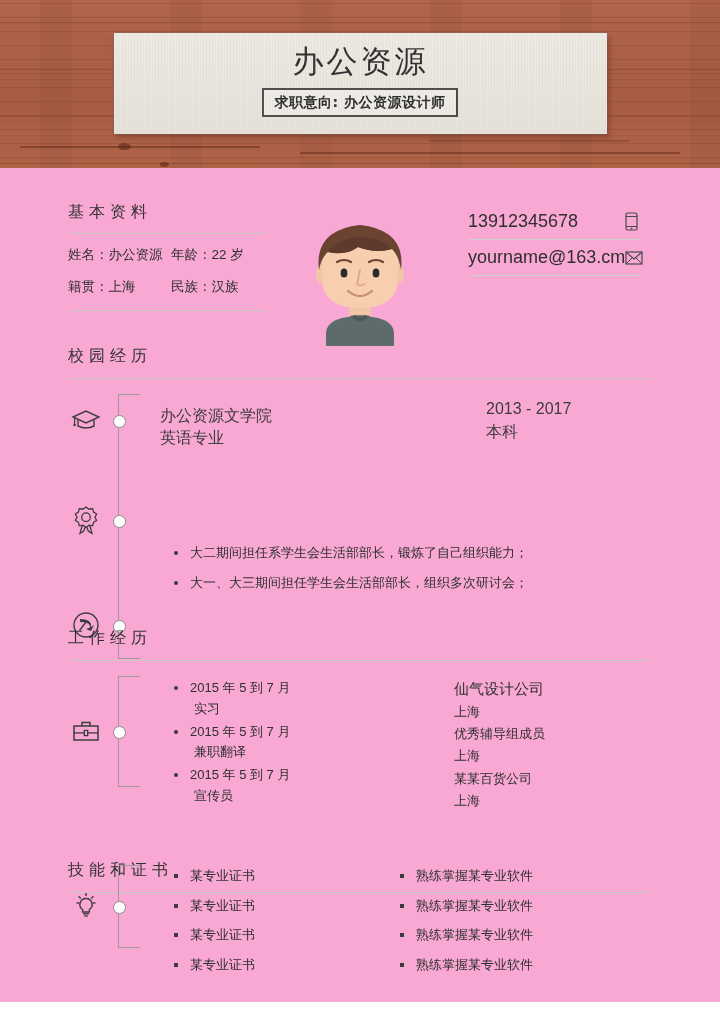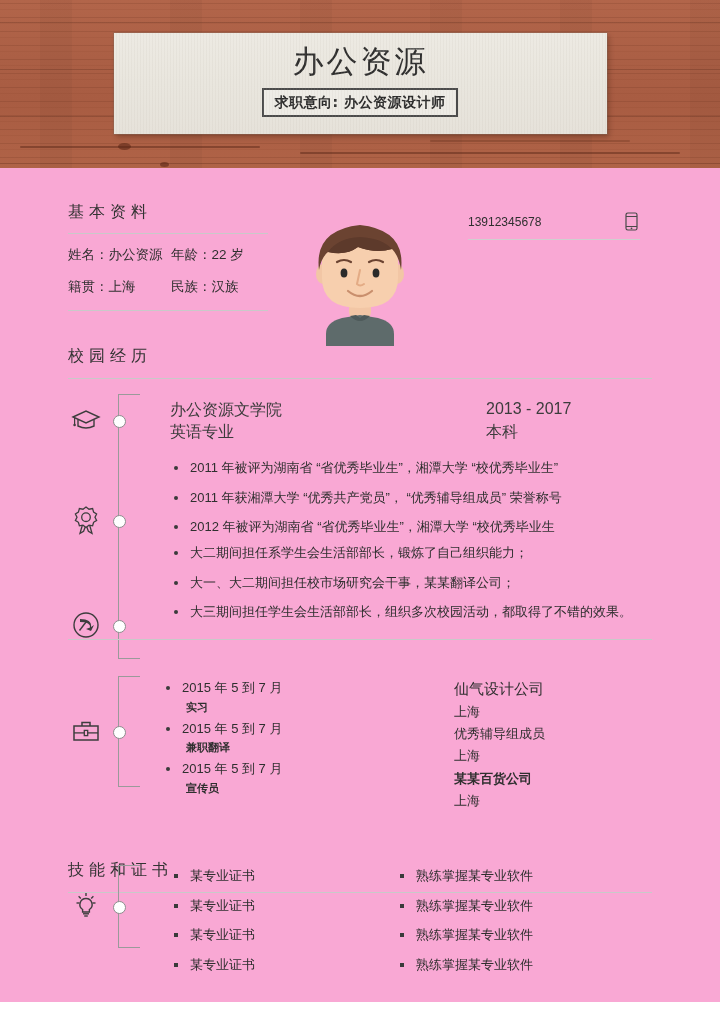--- a/index.html
+++ b/index.html
@@ -136,21 +136,21 @@
   .basic-rule-b { height: 1px; background: #c9c9c9; width: 200px; margin-top: 4px; }
 
   
   .contact-block { position: absolute; left: 468px; top: 36px; width: 172px; }
   .contact-row {
     display: flex; align-items: center; justify-content: space-between;
     height: 35px;
     border-bottom: 1px solid #cfcfcf;
   }
   .contact-row:first-child { border-top: none; }
-  .contact-text { font-size: 12px; color: #2f2f2f; }
+  .contact-text { font-size: 18px; color: #2f2f2f; }
   .contact-icon { width: 18px; height: 20px; display: flex; align-items: center; justify-content: center; }
 
   
   .avatar { position: absolute; left: 302px; top: 48px; width: 116px; height: 130px; }
 
   
   .sec { position: absolute; left: 68px; width: 584px; }
   .sec-title {
     font-size: 16px; letter-spacing: 5px; color: #333;
     font-family: "DejaVu Sans", "Liberation Sans", sans-serif;
@@ -174,25 +174,25 @@
     line-height: 1.2; margin-bottom: 14px;
   }
   ul.blist li::before {
     content: "";
     position: absolute; left: -16px; top: 6px;
     width: 4px; height: 4px; background: #3a3a3a; border-radius: 50%;
   }
   ul.sq > li::before {
     border-radius: 0; width: 4px; height: 4px; background: #3a3a3a;
   }
-  .edu-left { position: absolute; left: 14px; }
+  .edu-left { position: absolute; left: 4px; margin-top: 6px; }
   .edu-right { position: absolute; left: 330px; }
 
   .work-row { position: relative; margin-bottom: 6px; }
-  .work-role { font-size: 11px; color: #2f2f2f; margin: 4px 8px 2px 22px; font-weight: bold; }
+  .work-role { font-size: 13px; color: #2f2f2f; margin: 4px 8px 2px 22px; font-weight: normal; }
 
   .skill-col { position: absolute; }
   .skill-col li { font-size: 13px; margin-bottom: 18px; font-weight: normal; color: #2f2f2f; }
 </style>
 </head>
 <body>
 
 <div class="wood-band">
   <div class="wood-streak" style="left:20px; top:146px; width:240px;"></div>
   <div class="wood-streak" style="left:300px; top:152px; width:380px;"></div>
@@ -259,20 +259,31 @@
       <span class="contact-text">13912345678</span>
       <span class="contact-icon">
         <svg width="13" height="19" viewBox="0 0 13 19">
           <rect x="1" y="1" width="11" height="17" rx="1.8" fill="none" stroke="#4a4a4a" stroke-width="1.2"></rect>
           <line x1="1" y1="4.5" x2="12" y2="4.5" stroke="#4a4a4a" stroke-width="1"></line>
           <line x1="1" y1="14.5" x2="12" y2="14.5" stroke="#4a4a4a" stroke-width="1"></line>
           <circle cx="6.5" cy="16.3" r="0.9" fill="#4a4a4a"></circle>
         </svg>
       </span>
     </div>
+    <div class="contact-row">
+      <span class="contact-text">yourname@163.cm</span>
+      <span class="contact-icon">
+        <svg width="18" height="14" viewBox="0 0 18 14">
+          <rect x="1" y="1" width="16" height="12" fill="none" stroke="#4a4a4a" stroke-width="1.2"></rect>
+          <polyline points="1,1 9,8 17,1" fill="none" stroke="#4a4a4a" stroke-width="1.2"></polyline>
+          <line x1="1" y1="13" x2="7" y2="7" stroke="#4a4a4a" stroke-width="1"></line>
+          <line x1="17" y1="13" x2="11" y2="7" stroke="#4a4a4a" stroke-width="1"></line>
+        </svg>
+      </span>
+    </div>
   </div>
 
   <div class="sec" style="top:178px;">
     <div class="sec-title">校园经历</div>
     <div class="sec-rule"></div>
   </div>
 
   <div class="rail" style="left:118px; top:226px; height:264px;">
     <div class="rail-line" style="height:264px;"></div>
     <div class="rail-cap" style="top:0;"></div>
@@ -312,53 +323,48 @@
     <div style="position:relative; height:22px;">
       <span class="edu-left">办公资源文学院</span>
       <span class="edu-right">2013 - 2017</span>
     </div>
     <div style="position:relative; height:26px;text-align:right;">
       <span class="edu-left">英语专业</span>
       <span class="edu-right">本科</span>
     </div>
   </div>
 
-  <ul class="blist" style="position:absolute; left:172px; top:292px; width:490px;">
-    <li>2011 年被评为湖南省 “省优秀毕业生”，湘潭大学 “校优秀毕业生”</li>
-    <li>2011 年获湘潭大学 “优秀共产党员”， “优秀辅导组成员” 荣誉称号</li>
-    <li>2012 年被评为湖南省 “省优秀毕业生”，湘潭大学 “校优秀毕业生</li>
-  </ul>
 
   <ul class="blist" style="position:absolute; left:172px; top:377px; width:490px;">
     <li>大二期间担任系学生会生活部部长，锻炼了自己组织能力；</li>
-    <li>大一、大二期间担任校市场研究会干事，某某翻译公司；</li>
-    <li>大三期间担任学生会生活部部长，组织多次校园活动，都取得了不错的效果。</li>
+    <li>大一、大三期间担任学生会生活部部长，组织多次研讨会；</li>
   </ul>
 
   <div class="sec" style="top:460px;">
+    <div class="sec-title">工作经历</div>
     <div class="sec-rule"></div>
   </div>
 
   <div class="rail" style="left:118px; top:508px; height:110px;">
     <div class="rail-line" style="height:110px;"></div>
     <div class="rail-cap" style="top:0;"></div>
     <div class="rail-cap" style="top:110px;"></div>
     <div class="rail-dot" style="top:50px;"></div>
     <div class="rail-icon" style="top:39px;">
       <svg width="32" height="32" viewBox="0 0 32 32">
         <rect x="4" y="11" width="24" height="14" fill="none" stroke="#3d3d3d" stroke-width="1.5"></rect>
         <path d="M12 11 L12 7.5 L20 7.5 L20 11" fill="none" stroke="#3d3d3d" stroke-width="1.5"></path>
         <rect x="14.3" y="15.4" width="3.4" height="5.2" fill="none" stroke="#3d3d3d" stroke-width="1.3"></rect>
         <line x1="4" y1="17.9" x2="14.3" y2="17.9" stroke="#3d3d3d" stroke-width="1.3"></line>
         <line x1="17.7" y1="17.9" x2="28" y2="17.9" stroke="#3d3d3d" stroke-width="1.3"></line>
       </svg>
     </div>
   </div>
 
-  <div style="position:absolute; left:164px; top:512px; width:300px;">
+  <div style="position:absolute; left:172px; top:512px; width:300px;">
     <div class="work-row">
       <ul class="blist" style="padding-left:18px;">
         <li style="margin-bottom:0;">2015 年 5 到 7 月</li>
       </ul>
       <div class="work-role">实习</div>
     </div>
     <div class="work-row">
       <ul class="blist" style="padding-left:18px;">
         <li style="margin-bottom:0;">2015 年 5 到 7 月</li>
       </ul>
@@ -375,21 +381,21 @@
   <div style="position:absolute; left:454px; top:512px; width:200px;">
     <div style="position:relative; height:45px;">
       <div style="font-size:15px;color:#2f2f2f;">仙气设计公司</div>
       <div style="font-size:13px;color:#2f2f2f;margin-top:4px;">上海</div>
     </div>
     <div style="position:relative; height:45px;">
       <div style="font-size:13px;color:#2f2f2f;">优秀辅导组成员</div>
       <div style="font-size:13px;color:#2f2f2f;margin-top:4px;">上海</div>
     </div>
     <div style="position:relative; height:45px;">
-      <div style="font-size:13px;color:#2f2f2f;font-weight:bold;">某某百货公司</div>
+      <div style="font-size:13px;color:#2f2f2f;">某某百货公司</div>
       <div style="font-size:13px;color:#2f2f2f;margin-top:4px;">上海</div>
     </div>
   </div>
 
   <div class="sec" style="top:645px;margin-top:47px;">
     <div class="sec-title">技能和证书</div>
     <div class="sec-rule"></div>
   </div>
 
   <div class="rail" style="left:118px; top:697px; height:82px;">

